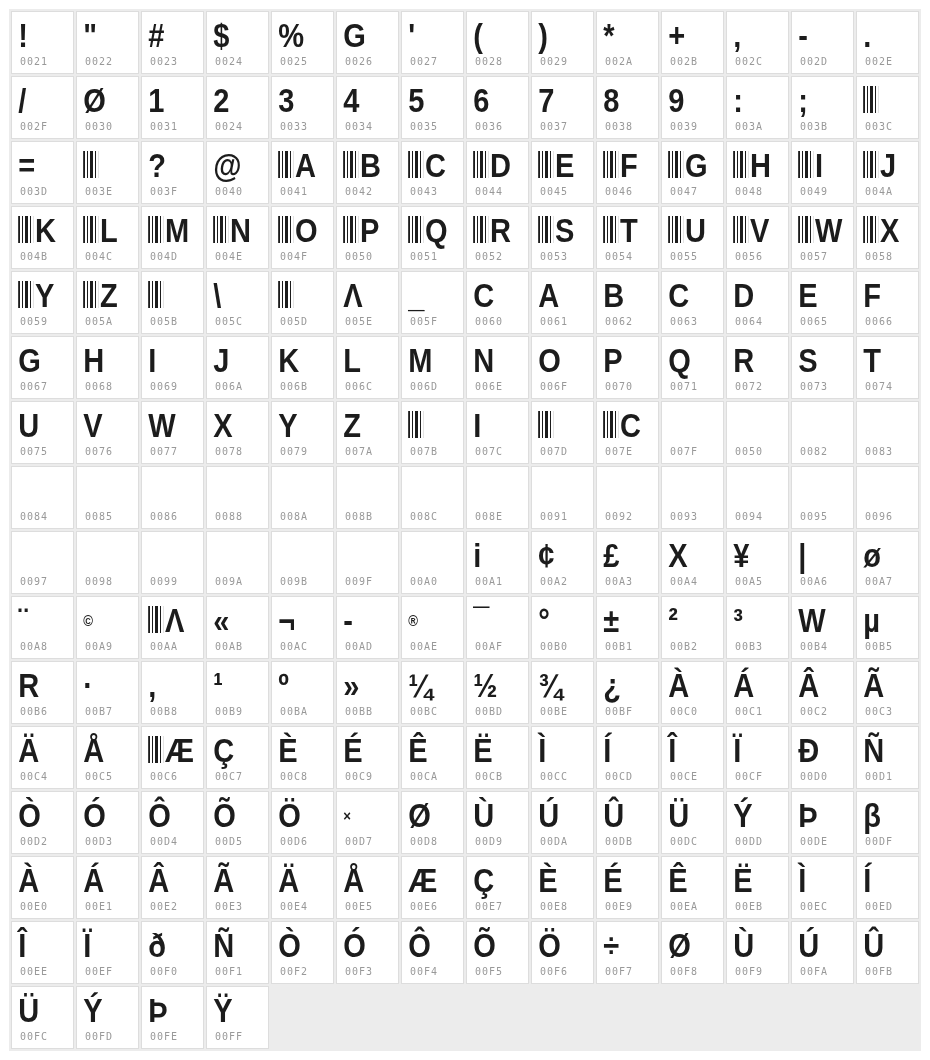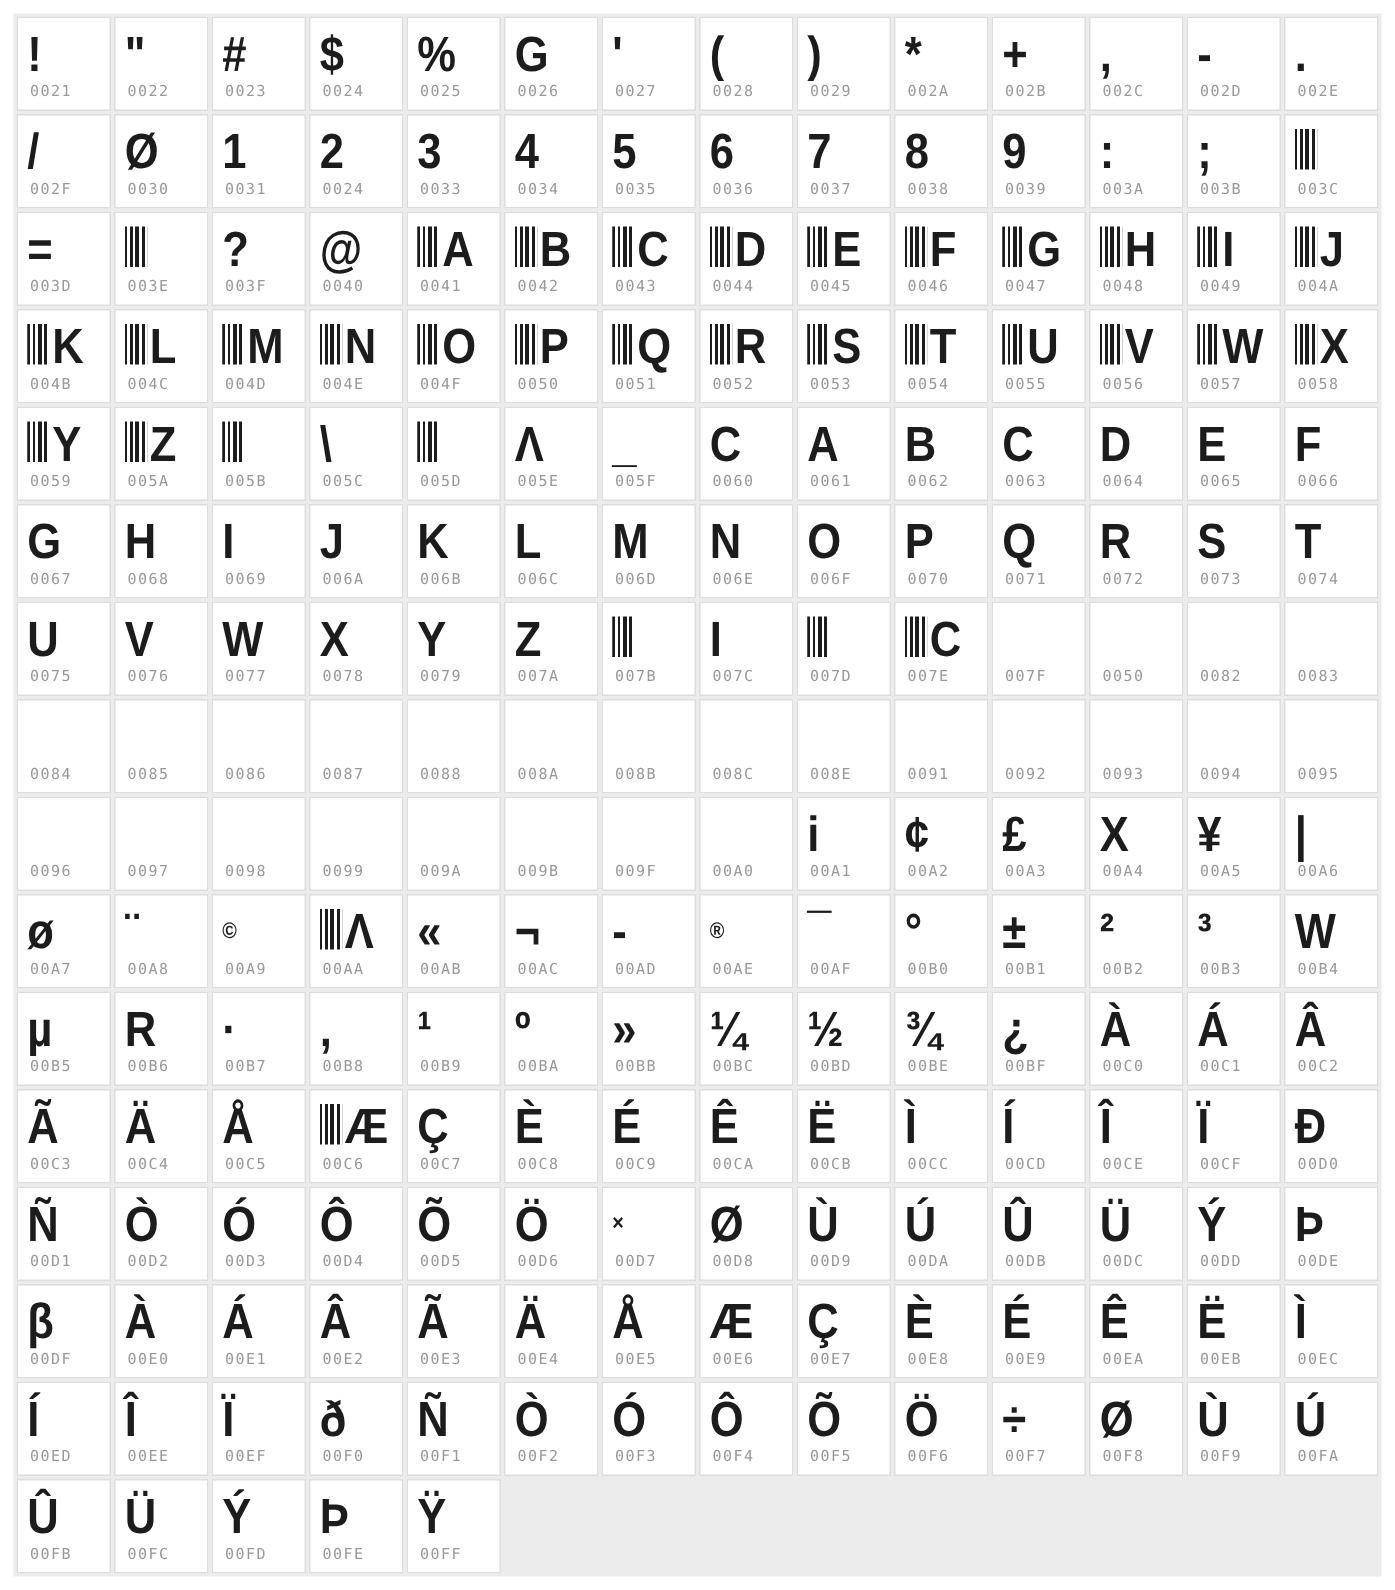--- a/index.html
+++ b/index.html
@@ -473,24 +473,20 @@
       <div class="cell">
         <div class="glyph"></div>
         <div class="code">0085</div>
       </div>
       <div class="cell">
         <div class="glyph"></div>
         <div class="code">0086</div>
       </div>
       <div class="cell">
         <div class="glyph"></div>
-        <div class="code">0087</div>
-      </div>
-      <div class="cell">
-        <div class="glyph"></div>
         <div class="code">0088</div>
       </div>
       <div class="cell">
         <div class="glyph"></div>
         <div class="code">008A</div>
       </div>
       <div class="cell">
         <div class="glyph"></div>
         <div class="code">008B</div>
       </div>

